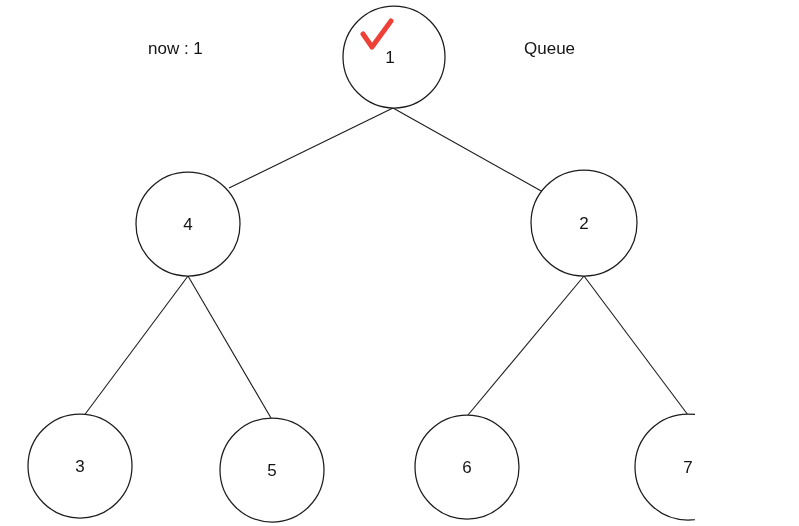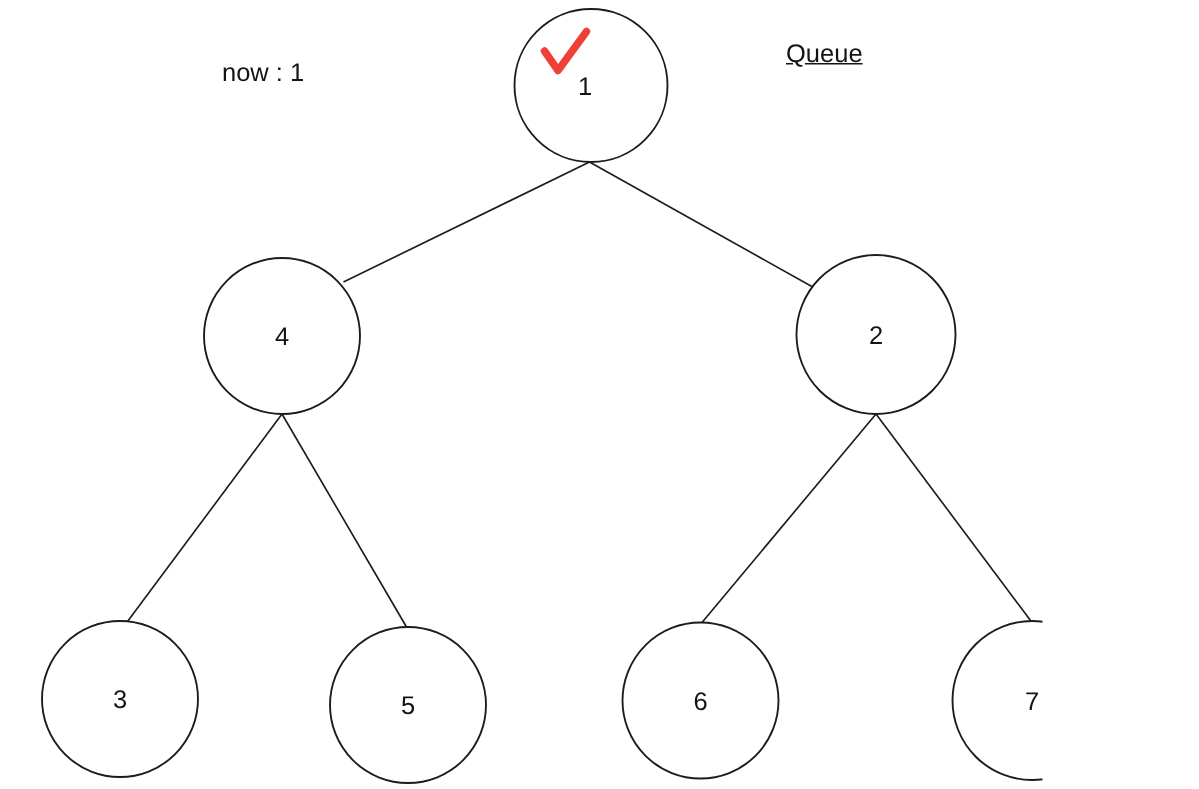--- a/index.html
+++ b/index.html
@@ -16,21 +16,21 @@
     overflow: hidden;
   }
   .float-label {
     position: absolute;
     color: #141414;
     font-size: 17px;
     line-height: 20px;
     white-space: pre;
   }
   .now-label   { left: 148px; top: 39px; }
-  .queue-label { left: 524px; top: 26px; text-decoration: underline; }
+  .queue-label { left: 524px; top: 39px; }
   svg.tree-svg {
     position: absolute;
     left: 0;
     top: 0;
     display: block;
   }
   .tree-edge {
     stroke: #1c1c1c;
     stroke-width: 1.1;
     fill: none;

